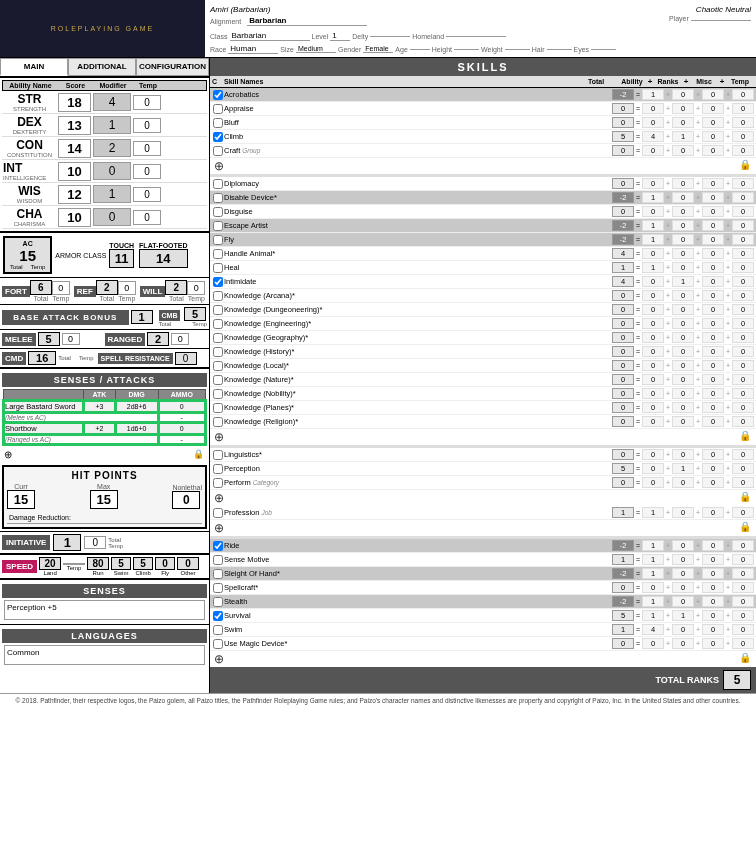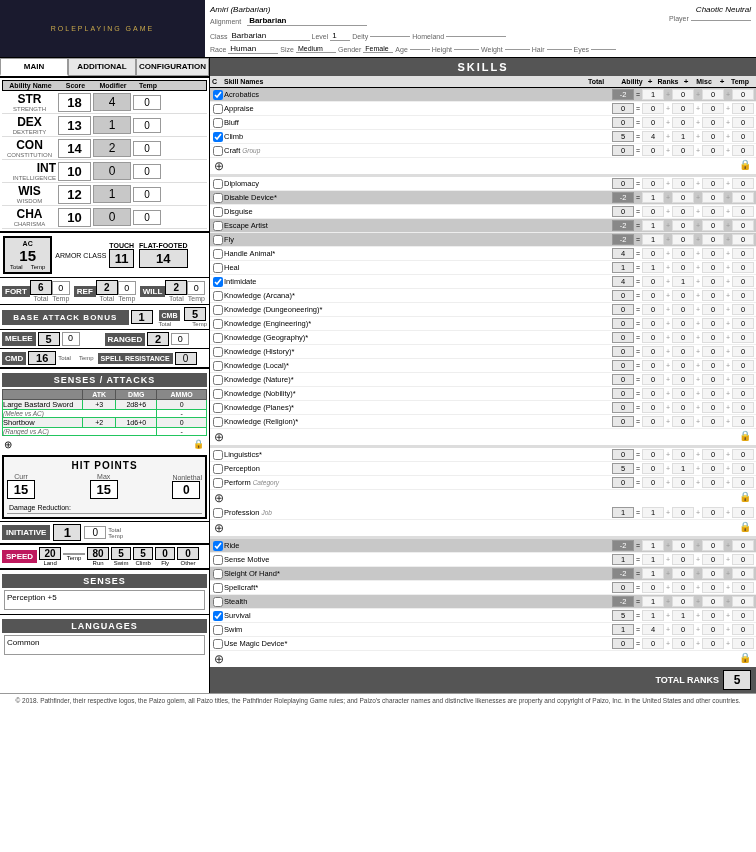--- a/index.html
+++ b/index.html
@@ -35,21 +35,21 @@
     .save-label { font-size: 8px; font-weight: bold; background: #555; color: #fff; padding: 1px 3px; }
     .save-val { font-size: 10px; font-weight: bold; border: 1px solid #000; width: 22px; text-align: center; padding: 1px; background: #e0e0e0; }
     .save-temp { font-size: 9px; border: 1px solid #999; width: 18px; text-align: center; padding: 1px; }
     
     
     .text-area { border: 1px solid #999; margin: 2px; padding: 2px; min-height: 20px; font-size: 8px; }
     
     
     .weapons-table { width: 100%; border-collapse: collapse; font-size: 7px; margin: 2px 0; }
     .weapons-table th { background: #888; color: #fff; text-align: center; padding: 1px; border: 1px solid #555; font-size: 7px; }
-    .weapons-table td { border: 1px solid #22c55e; text-align: center; padding: 0; }
+    .weapons-table td { border: 3px solid #22c55e; text-align: center; padding: 0; }
     .weapons-table tr:nth-child(odd) { background: #f0f0f0; }
     
     
     .skills-header { background: #555; color: #fff; text-align: center; font-size: 11px; font-weight: bold; padding: 3px; letter-spacing: 2px; }
     
     .add-btn { font-size: 10px; cursor: pointer; text-align: center; }
     .lock-btn { font-size: 9px; cursor: pointer; }
     
     .footer { font-size: 6.5px; color: #444; text-align: center; padding: 3px; border-top: 1px solid #999; }
     
@@ -162,21 +162,21 @@
             <div style="display: grid; grid-template-columns: 55px 35px 40px 30px; align-items: center; border-bottom: 1px solid rgb(221, 221, 221);">
     <div style="text-align:center;padding:1px;">
       <div style="font-size:12px;font-weight:bold">CON</div>
       <div style="font-size:6px;color:#666">CONSTITUTION</div>
     </div>
     <div style="text-align:center;font-size:13px;font-weight:bold;border:1px solid #999;margin:1px;padding:1px;background:#fff">14</div>
     <div style="text-align:center;font-size:12px;background:#c8c8c8;border:1px solid #999;margin:1px;padding:1px">2</div>
     <div style="text-align:center;font-size:10px;border:1px solid #999;margin:1px;padding:1px">0</div>
   </div>
             <div style="display: grid; grid-template-columns: 55px 35px 40px 30px; align-items: center; border-bottom: 1px solid rgb(221, 221, 221);">
-    <div style="text-align:right;padding:1px;">
+    <div style="text-align:left;padding:1px;">
       <div style="font-size:12px;font-weight:bold">INT</div>
       <div style="font-size:6px;color:#666">INTELLIGENCE</div>
     </div>
     <div style="text-align:center;font-size:13px;font-weight:bold;border:1px solid #999;margin:1px;padding:1px;background:#fff">10</div>
     <div style="text-align:center;font-size:12px;background:#c8c8c8;border:1px solid #999;margin:1px;padding:1px">0</div>
     <div style="text-align:center;font-size:10px;border:1px solid #999;margin:1px;padding:1px">0</div>
   </div>
             <div style="display: grid; grid-template-columns: 55px 35px 40px 30px; align-items: center; border-bottom: 1px solid rgb(221, 221, 221);">
     <div style="text-align:center;padding:1px;">
       <div style="font-size:12px;font-weight:bold">WIS</div>
@@ -263,21 +263,21 @@
           <span style="font-size:7px;font-weight:bold;background:#555;color:#fff;padding:2px 3px">CMB</span>
           <span style="font-size:11px;font-weight:bold;border:1px solid #000;width:22px;display:inline-block;text-align:center;background:#e0e0e0;margin:0 1px">5</span>
           <div style="display:flex;justify-content:space-between;font-size:6px;color:#555">
             <span>Total</span>
             <span>Temp</span>
           </div>
         </div>
       </div>
 
       <div style="display:flex;border-top:1px solid #000;padding:2px;">
-        <div style="flex:1;display:flex;">
+        <div style="flex:1;display:flex;align-items:center;">
           <span style="font-size:8px;font-weight:bold;background:#555;color:#fff;padding:2px 3px">MELEE</span>
           <span style="font-size:11px;font-weight:bold;border:1px solid #000;width:22px;display:inline-block;text-align:center;background:#e0e0e0;margin:0 2px">5</span>
           <span style="font-size:9px;border:1px solid #999;width:18px;display:inline-block;text-align:center">0</span>
         </div>
         <div style="flex:1;display:flex;align-items:center;">
           <span style="font-size:8px;font-weight:bold;background:#555;color:#fff;padding:2px 3px">RANGED</span>
           <span style="font-size:11px;font-weight:bold;border:1px solid #000;width:22px;display:inline-block;text-align:center;background:#e0e0e0;margin:0 2px">2</span>
           <span style="font-size:9px;border:1px solid #999;width:18px;display:inline-block;text-align:center">0</span>
         </div>
       </div>

